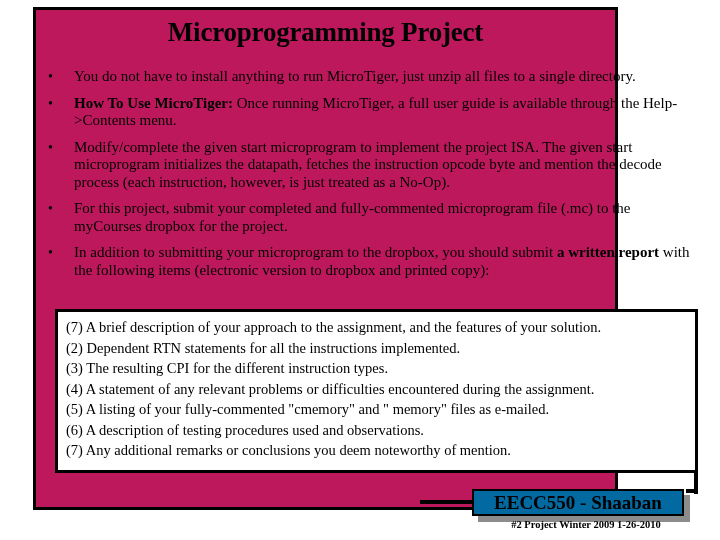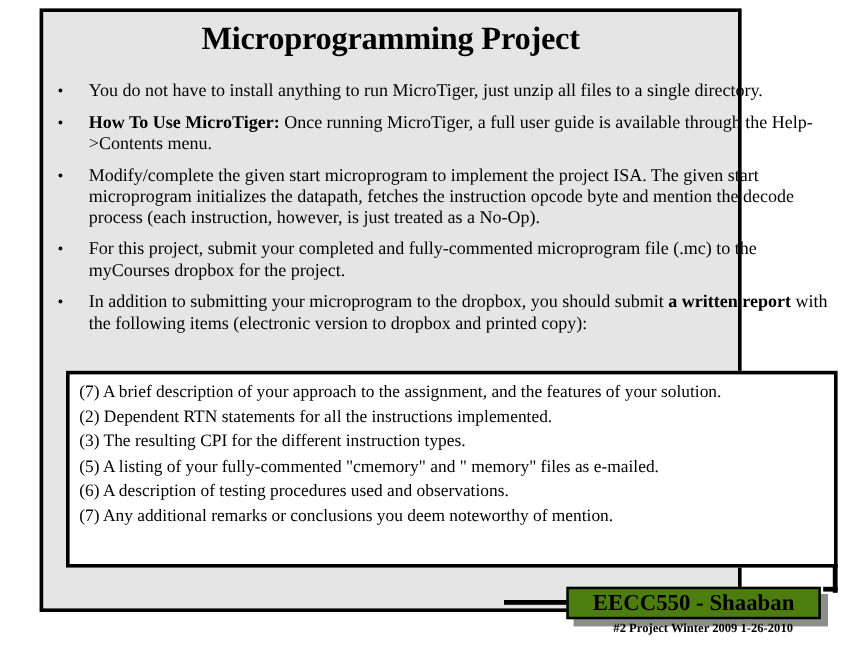--- a/index.html
+++ b/index.html
@@ -18,21 +18,21 @@
 
   
   #slide-frame {
     position: absolute;
     left: 33px;
     top: 7px;
     width: 585px;
     height: 503px;
     box-sizing: border-box;
     border: 3px solid #000000;
-    background: #e5e5e5;
+    background: #be185d;
   }
 
   
   #slide-title {
     position: absolute;
     left: 0;
     top: 8px;
     width: 100%;
     text-align: center;
     font-size: 27px;
@@ -113,21 +113,21 @@
     background: #8c8c8c;
   }
   #badge-box {
     position: absolute;
     left: 472px;
     top: 489px;
     width: 212px;
     height: 27px;
     box-sizing: border-box;
     border: 2px solid #000000;
-    background: #4d7c0f;
+    background: #0369a1;
     display: flex;
     align-items: center;
     justify-content: center;
   }
   #badge-label {
     font-size: 19px;
     font-weight: bold;
     font-family: "Liberation Serif", "DejaVu Serif", serif;
     line-height: 20px;
     letter-spacing: 0px;
@@ -195,20 +195,21 @@
       <span class="bullet-text"><span>In addition to submitting your microprogram to the dropbox, you should submit </span><span class="bu">a written report</span><span> with the following items (electronic version to dropbox and printed copy):</span></span>
     </div>
 
   </div>
 
   <div id="requirements-box">
     <div id="requirements-list">
       <div class="req-item">(7) A brief description of your approach to the assignment, and the features of your solution.</div>
       <div class="req-item">(2)  Dependent RTN statements for all the instructions implemented.</div>
       <div class="req-item">(3)  The resulting CPI for the different instruction types.</div>
+      <div class="req-item">(4) A statement of any relevant problems or difficulties encountered during the assignment.</div>
       <div class="req-item">(5) A listing of your fully-commented  "cmemory" and " memory" files as e-mailed.</div>
       <div class="req-item">(6) A description of testing procedures used and observations.</div>
       <div class="req-item">(7) Any additional remarks or conclusions you deem noteworthy of mention.</div>
     </div>
   </div>
 
 </div>
 
 <div id="badge-vert-tick"></div>
 <div id="footer-connector"></div>

